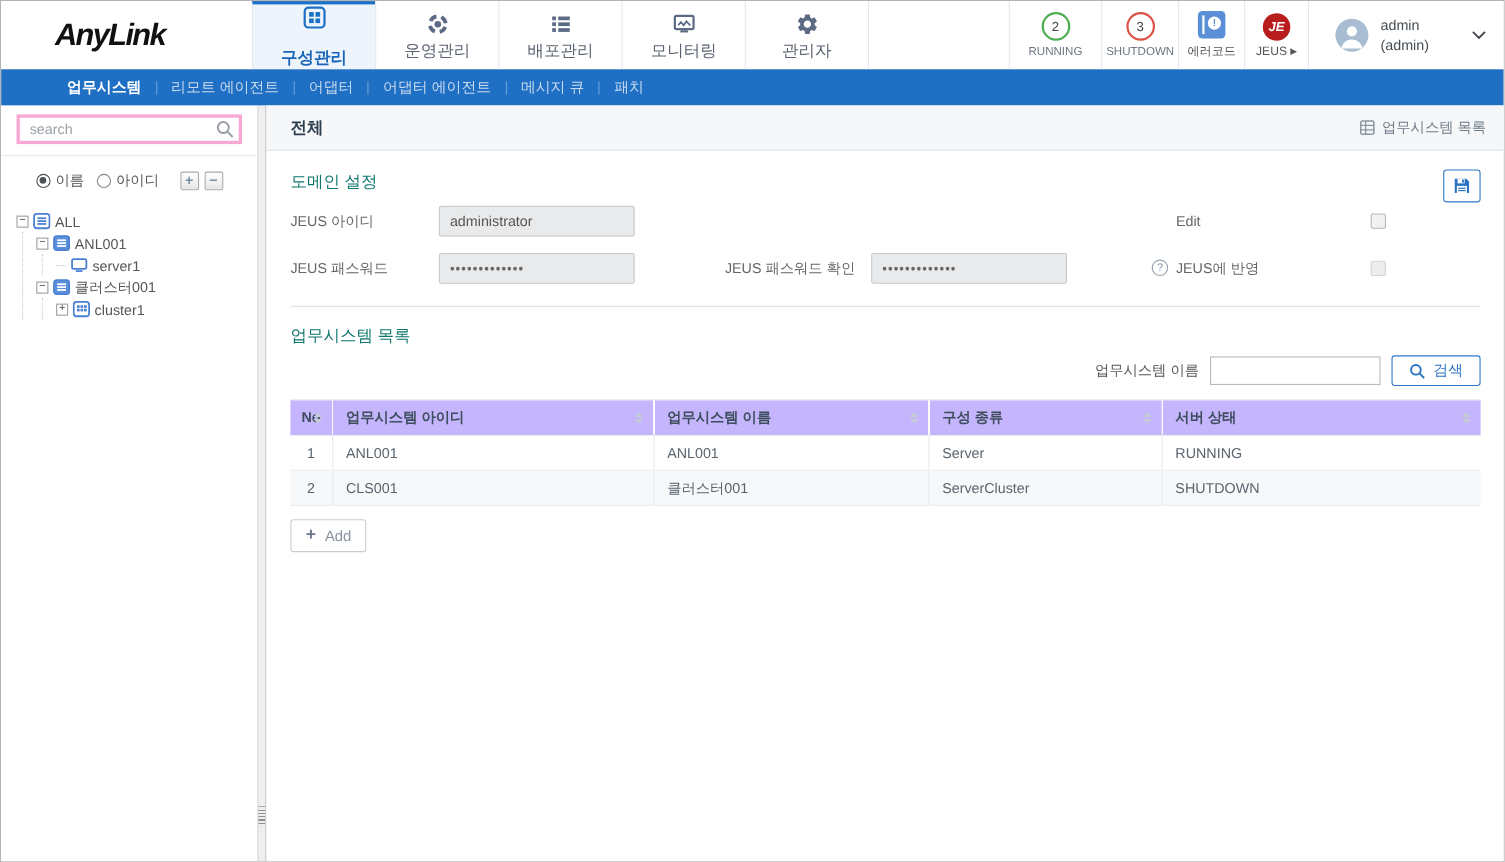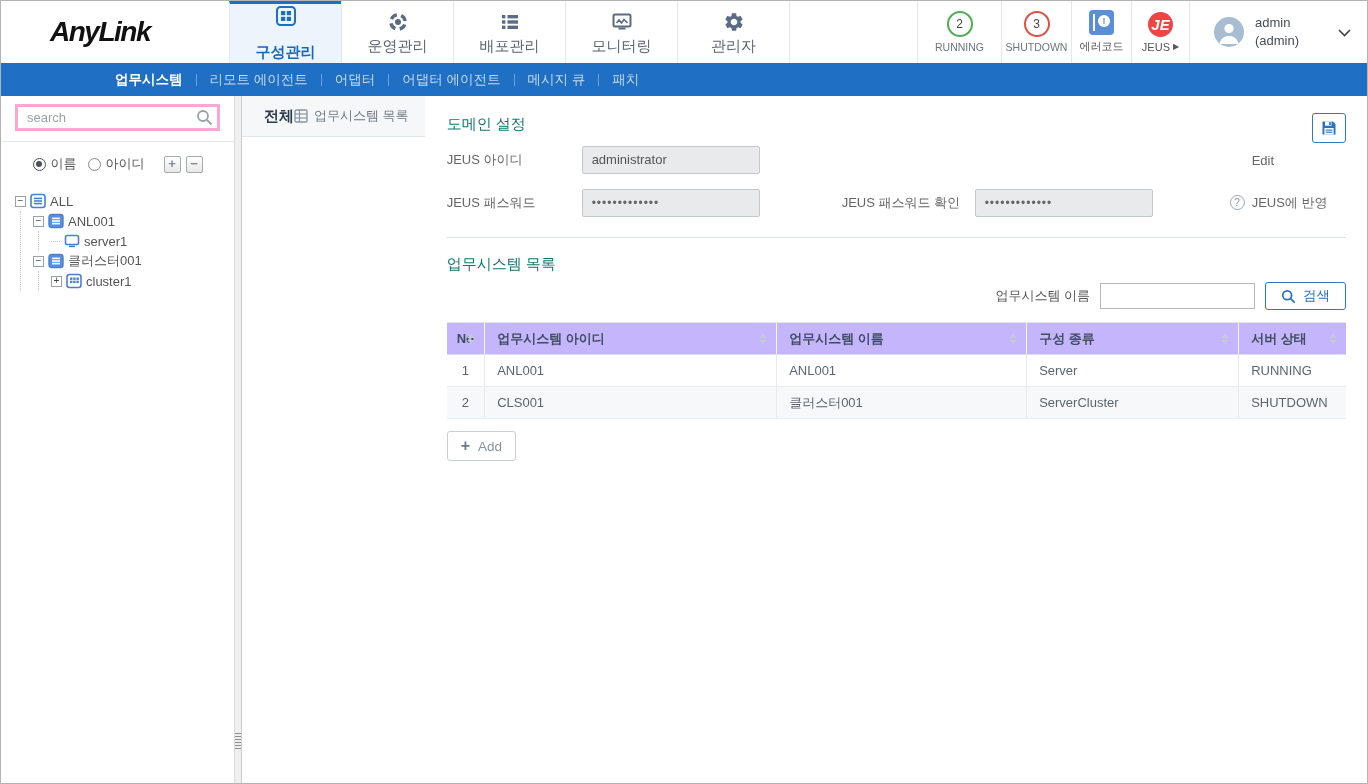--- a/index.html
+++ b/index.html
@@ -23,31 +23,31 @@
   .badge-circle { width:26px; height:26px; border-radius:50%; border:2px solid;
                   display:flex; align-items:center; justify-content:center; font-size:12px; color:#444; background:#fff; }
   .ring-green { border-color:#4fae52; } .ring-red { border-color:#dd5147; }
   .status-label { font-size:10.5px; color:#6b7581; }
   .icon-label { font-size:11px; color:#555; display:flex; align-items:center; gap:3px; }
   .play-glyph { font-size:8px; color:#555; }
   .err-icon { width:25px; height:25px; border-radius:4px; background:#5a8ed6; position:relative; }
   .err-icon .bar { position:absolute; left:4px; top:4px; bottom:4px; width:2px; background:#fff; }
   .err-icon .circ { position:absolute; left:9px; top:5px; width:12px; height:12px; border-radius:50%;
                     background:#fff; color:#5a8ed6; font-size:9px; font-weight:bold; text-align:center; line-height:12px; }
-  .jeus-icon { width:25px; height:25px; border-radius:50%; background:#ef4444; color:#fff;
-               font-size:15px; font-weight:bold; font-style:italic; display:flex; align-items:center; justify-content:center; }
+  .jeus-icon { width:25px; height:25px; border-radius:50%; background:#b91c1c; color:#fff;
+               font-size:12px; font-weight:bold; font-style:italic; display:flex; align-items:center; justify-content:center; }
   .user-sec { width:178px; border-left:1px solid #e4e8eb; display:flex; align-items:center;
               gap:11px; padding-left:24px; cursor:pointer; }
   .avatar { width:30px; height:30px; border-radius:50%; background:#a9bdd2; overflow:hidden; flex-shrink:0; }
   .user-names { font-size:13px; color:#454c55; line-height:1.4; flex:1; }
   .chev { margin-right:16px; }
 
   
   .subnav { height:33px; background:#1f70c4; display:flex; align-items:center;
-            padding-left:114px; gap:13px; flex-shrink:0; }
+            padding-left:60px; gap:13px; flex-shrink:0; }
   .subnav-item { font-size:13.5px; color:#c7d9ee; cursor:pointer; white-space:nowrap; }
   .subnav-item.active { color:#fff; font-weight:bold; }
   .subnav-sep { width:1px; height:12px; background:rgba(255,255,255,0.35); }
 
   
   .body { flex:1; display:flex; min-height:0; }
 
   
   .sidebar { width:233px; flex-shrink:0; display:flex; flex-direction:column; background:#fff; }
   .search-area { padding:8px 14px 10px; border-bottom:1px solid #e8e8e8; }
@@ -75,21 +75,21 @@
   .h-conn { width:9px; border-top:1px dotted #c8c8c8; flex-shrink:0; }
   .tree-icon { flex-shrink:0; display:inline-flex; }
 
   
   .splitter { width:8px; background:#efefef; border-left:1px solid #dadada; border-right:1px solid #cccccc;
               position:relative; flex-shrink:0; cursor:col-resize; }
   .grip { position:absolute; bottom:32px; left:0; width:6px; height:18px;
           background:repeating-linear-gradient(to bottom, #8f8f8f 0 1px, transparent 1px 3px); }
 
   
-  .main { flex:1; display:flex; flex-direction:row; min-width:0; background:#fff; }
+  .main { flex:1; display:flex; flex-direction:column; min-width:0; background:#fff; }
   .page-header { height:41px; background:#f5f7f8; border-bottom:1px solid #e2e6e9; display:flex;
                  align-items:center; padding:0 16px 0 22px; flex-shrink:0; }
   .page-title { font-size:15px; font-weight:bold; color:#2b3b4e; flex:1; }
   .shortcut { display:flex; align-items:center; gap:6px; font-size:13px; color:#6d7a87; cursor:pointer; }
   .content { flex:1; padding:0 21px 0 22px; position:relative; overflow:hidden; }
   .section-heading { font-size:15px; font-weight:normal; color:#0f766e; }
   .h-domain { margin:19px 0 4px; }
   .h-list { margin:17px 0 0; }
   .save-btn { position:absolute; right:21px; top:17px; width:34px; height:30px; border:1px solid #2f78c8;
               background:#fff; border-radius:3px; display:flex; align-items:center; justify-content:center; cursor:pointer; }

